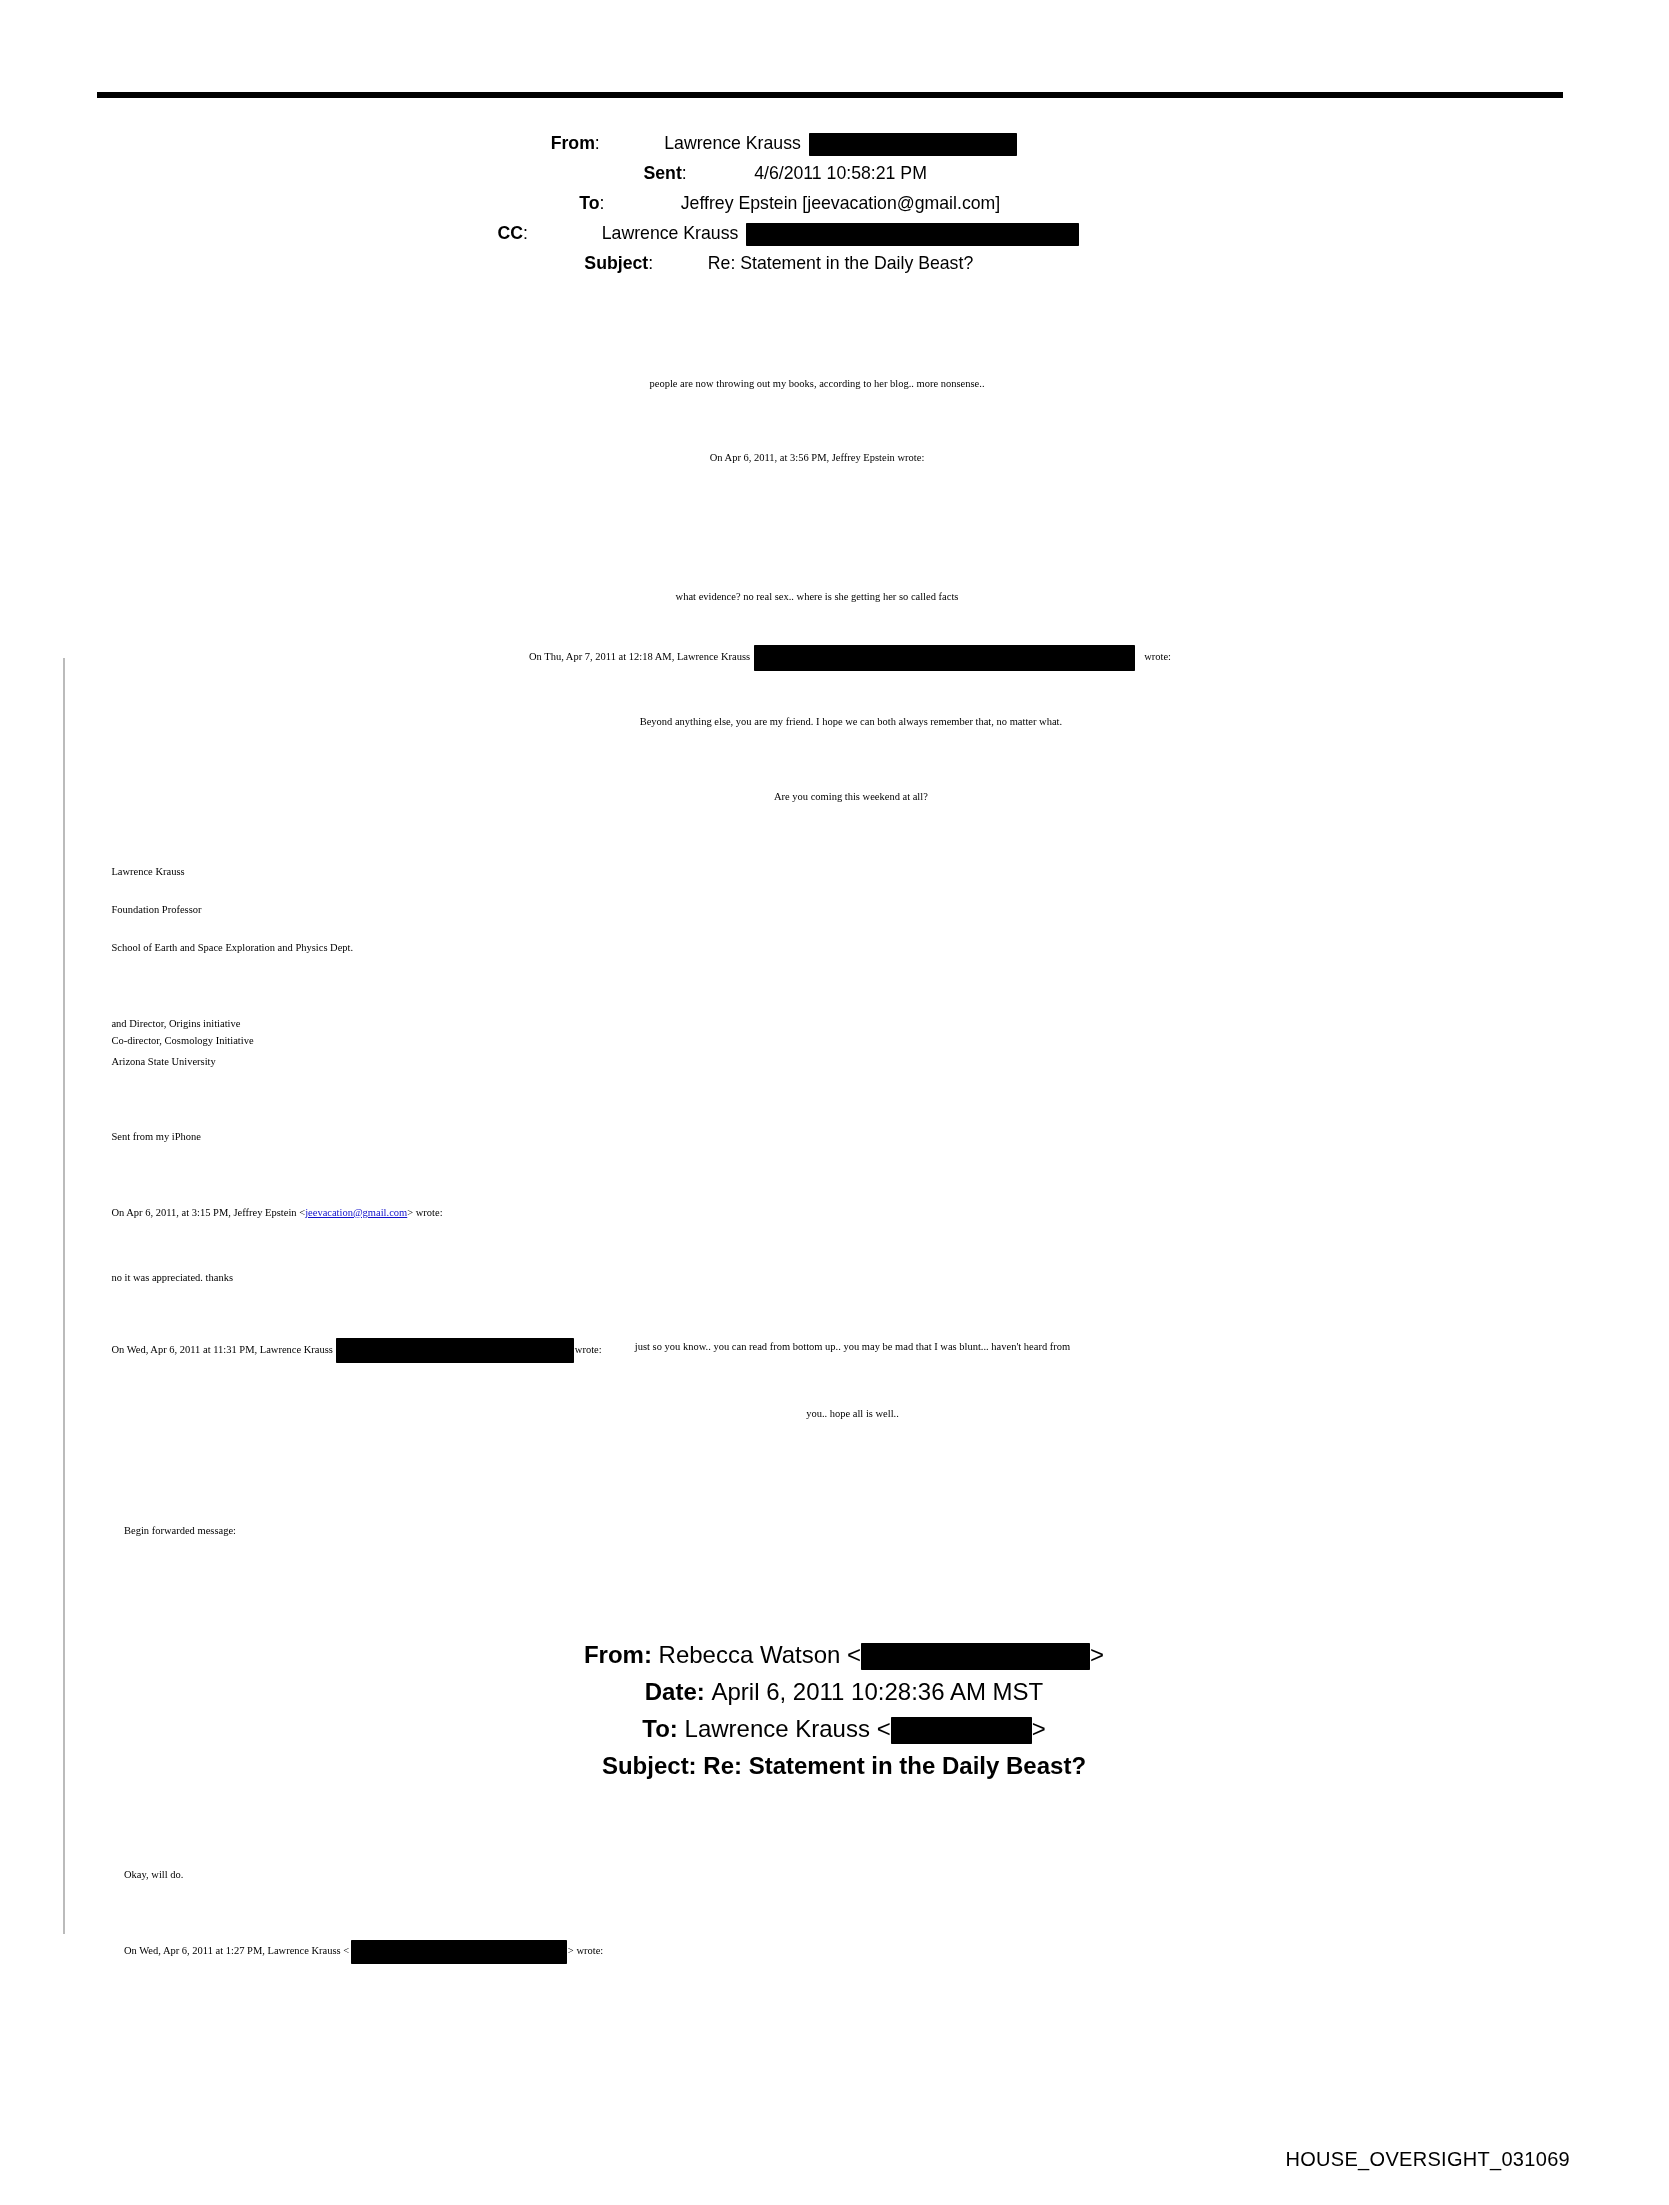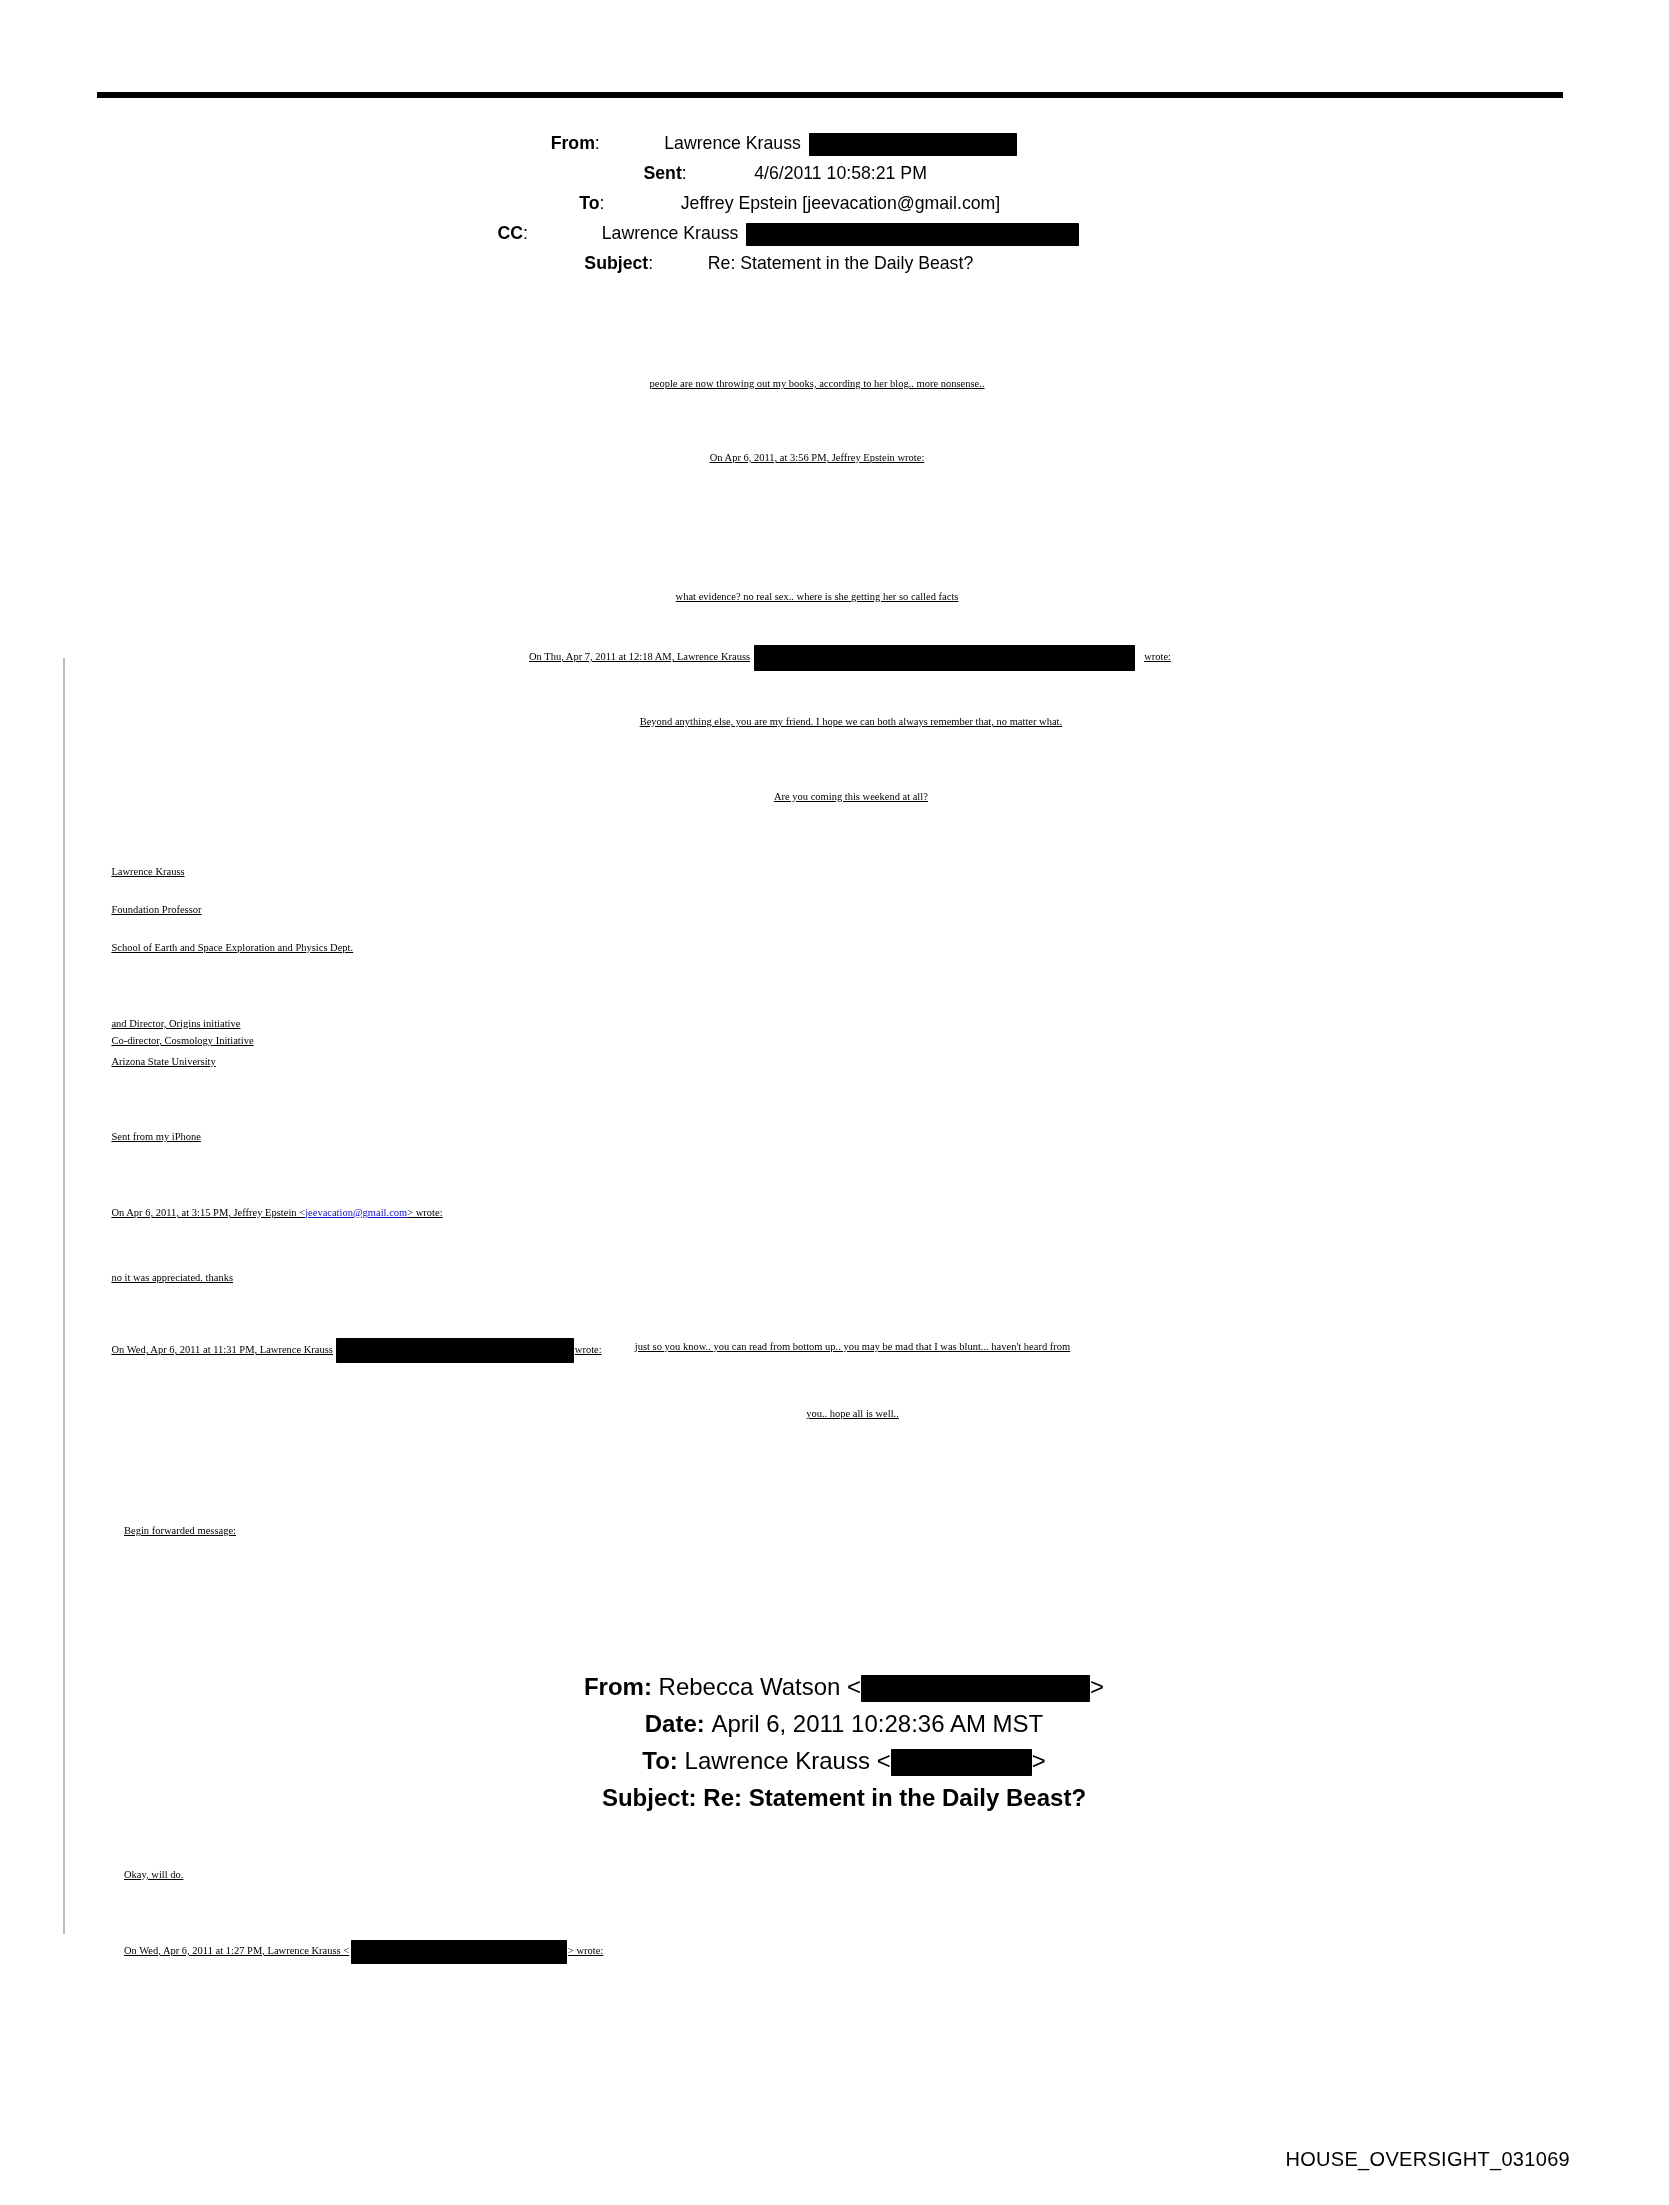--- a/index.html
+++ b/index.html
@@ -54,21 +54,21 @@
   .hdr-val {
     display: inline-block;
     vertical-align: top;
   }
   .redact {
     display: inline-block;
     background: #000;
     vertical-align: middle;
     border-radius: 0.7px;
   }
-  .blk { position: absolute; text-decoration: underline; }
+  .blk { position: absolute; }
 
   .quoted-bar {
     position: absolute;
     left: 63px;
     top: 658px;
     width: 2px;
     height: 1276px;
     background: #bbbbbb;
   }
 
@@ -161,21 +161,21 @@
 
   <div class="blk indent1 nowrap" style="left:97px; top:1303px;">
     <span>On Wed, Apr 6, 2011 at 11:31 PM, Lawrence Krauss</span><span class="redact" style="width:238px;height:25px;margin-left:2.6px;margin-right:1.3px;"></span><span>wrote:</span>
   </div>
 
   <div class="blk" style="left:113px; top:1341px; width:1479px;">just so you know..  you can read from bottom up..  you may be mad that I was blunt...   haven't heard from</div>
   <div class="blk" style="left:113px; top:1408px; width:1479px;">you.. hope all is well..</div>
 
   <div class="blk" style="left:124px; top:1525px;">Begin forwarded message:</div>
 
-  <div class="fwd" style="position:absolute; left:124px; top:1636px; width:1440px;margin-top:32px;">
+  <div class="fwd" style="position:absolute; left:124px; top:1636px; width:1440px;">
 
     <div class="nowrap">
       <span>From:</span>
       <span class="val">Rebecca Watson</span>
       <span class="val">&lt;</span><span class="redact" style="width:229px;height:27.5px;"></span><span class="val">&gt;</span>
     </div>
 
     <div class="nowrap">
       <span>Date:</span>
       <span class="val">April 6, 2011 10:28:36 AM MST</span>

